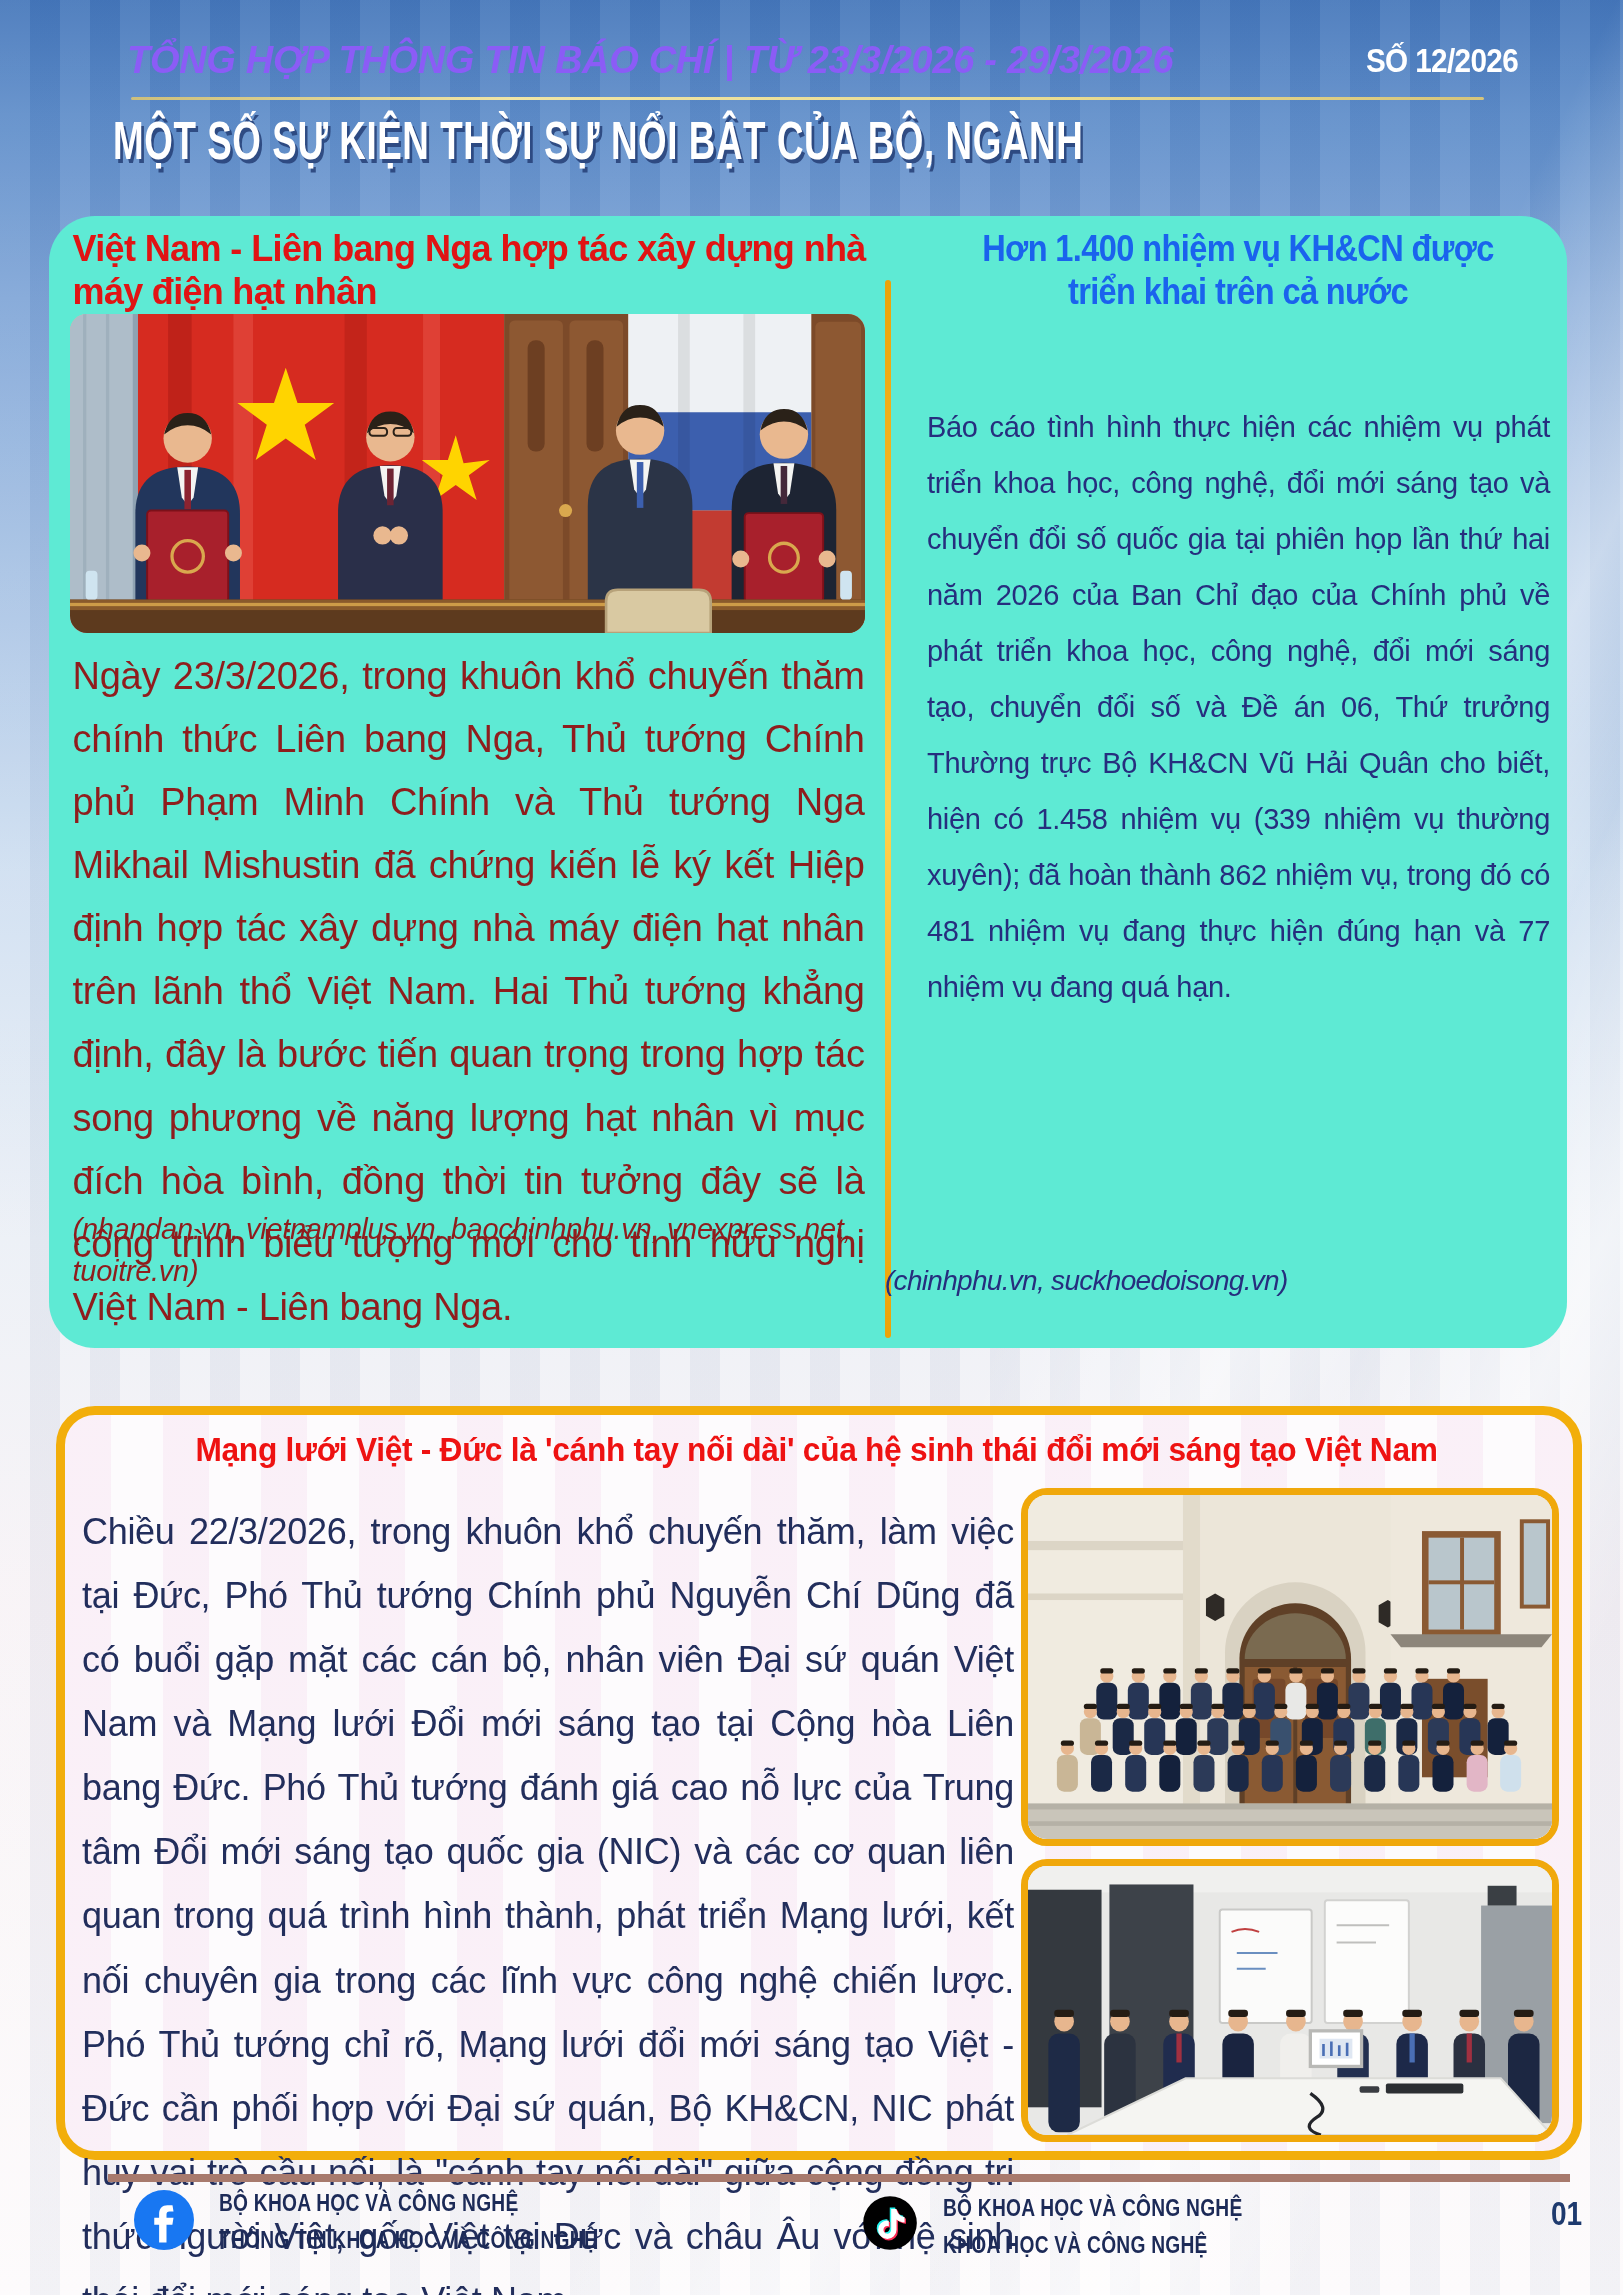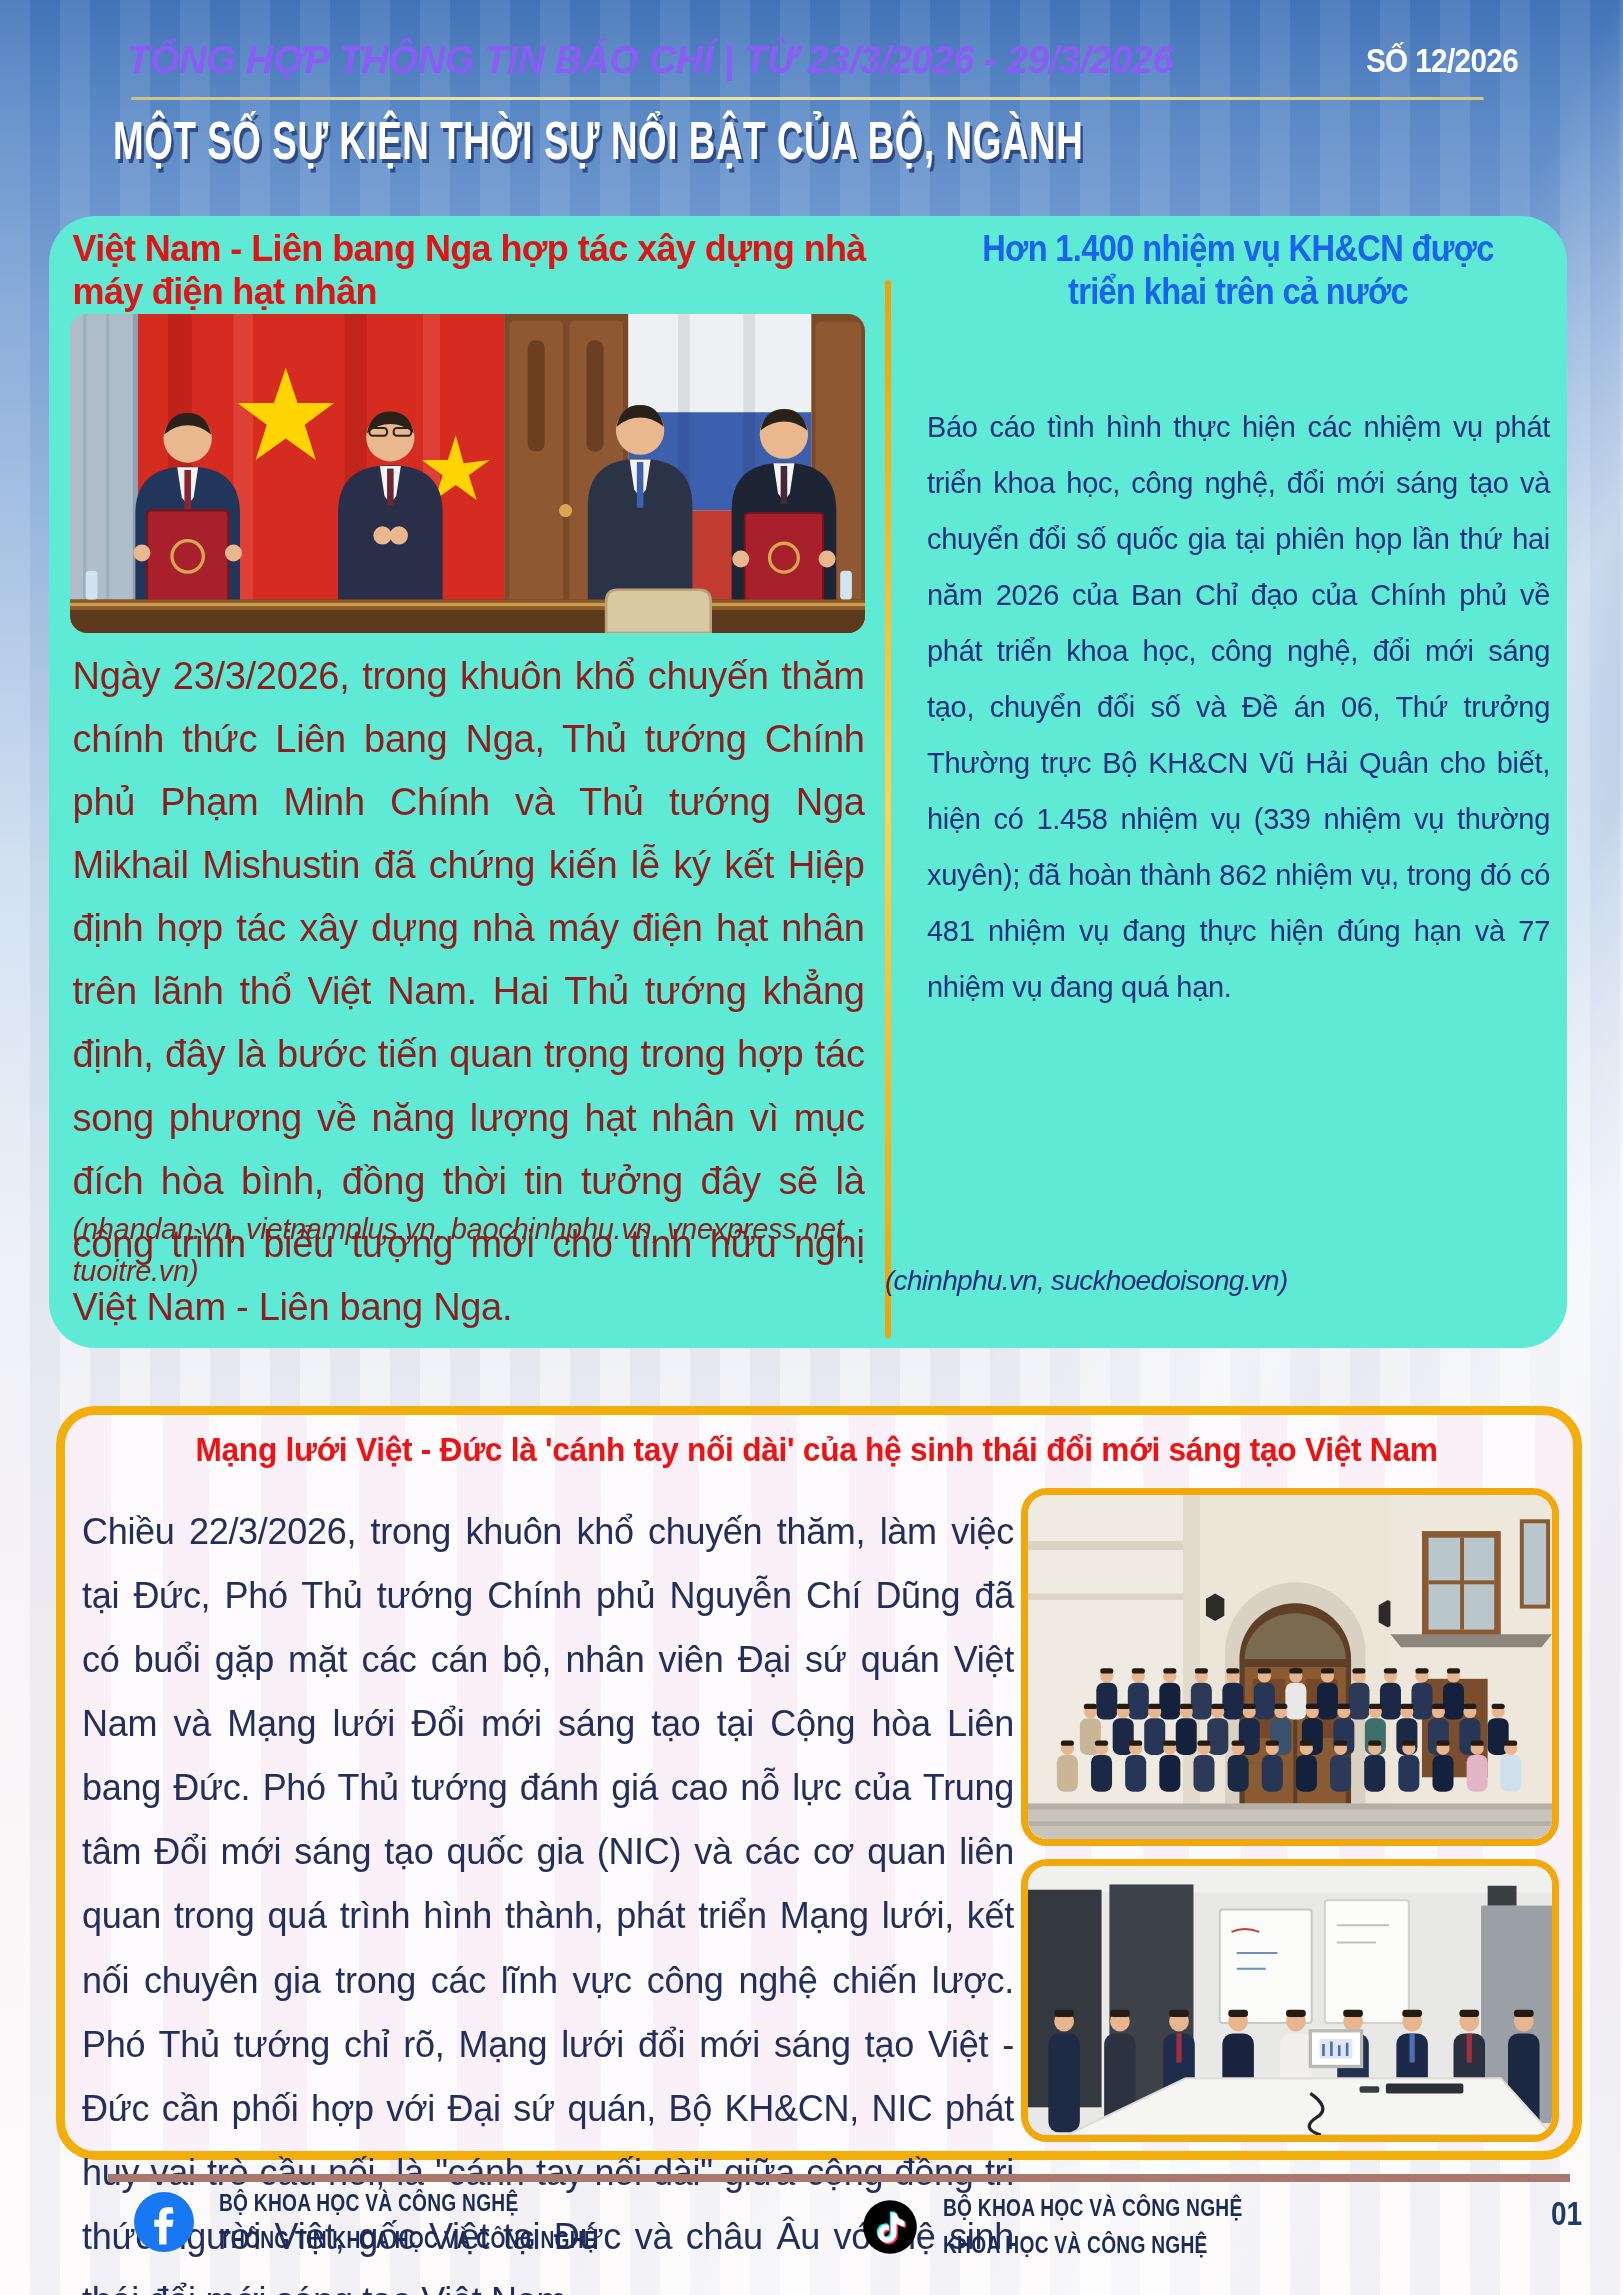--- a/index.html
+++ b/index.html
@@ -102,21 +102,21 @@
   .photo-frame3{
     position:absolute;left:956px;top:444px;width:538px;height:283px;box-sizing:border-box;
     border:7.9px solid #f0a80b;border-radius:26px;overflow:hidden;background:#e8e8e6;
   }
   .photo-frame1 svg,.photo-frame2 svg,.photo-frame3 svg{display:block;width:100%;height:100%;}
   
   .footer-bar{
     position:absolute;left:108px;top:2174px;width:1462px;height:7.9px;background:#a87a6d;
   }
   .social{
-    position:absolute;display:flex;align-items:center;gap:25px;
+    position:absolute;display:flex;align-items:flex-start;gap:25px;
   }
   .social.fb{left:134px;top:2190px;}
   .social.tk{left:862px;top:2195px;}
   .social-icon{width:60px;height:60px;flex:0 0 auto;}
   .social.tk .social-icon{width:56px;height:56px;}
   .social-lines{display:flex;flex-direction:column;gap:10.5px;}
   .social-line{
     color:#1c2a57;font-size:24px;font-weight:800;letter-spacing:0.3px;white-space:nowrap;
     transform:scaleX(.8);transform-origin:left center;line-height:1.1;
   }

